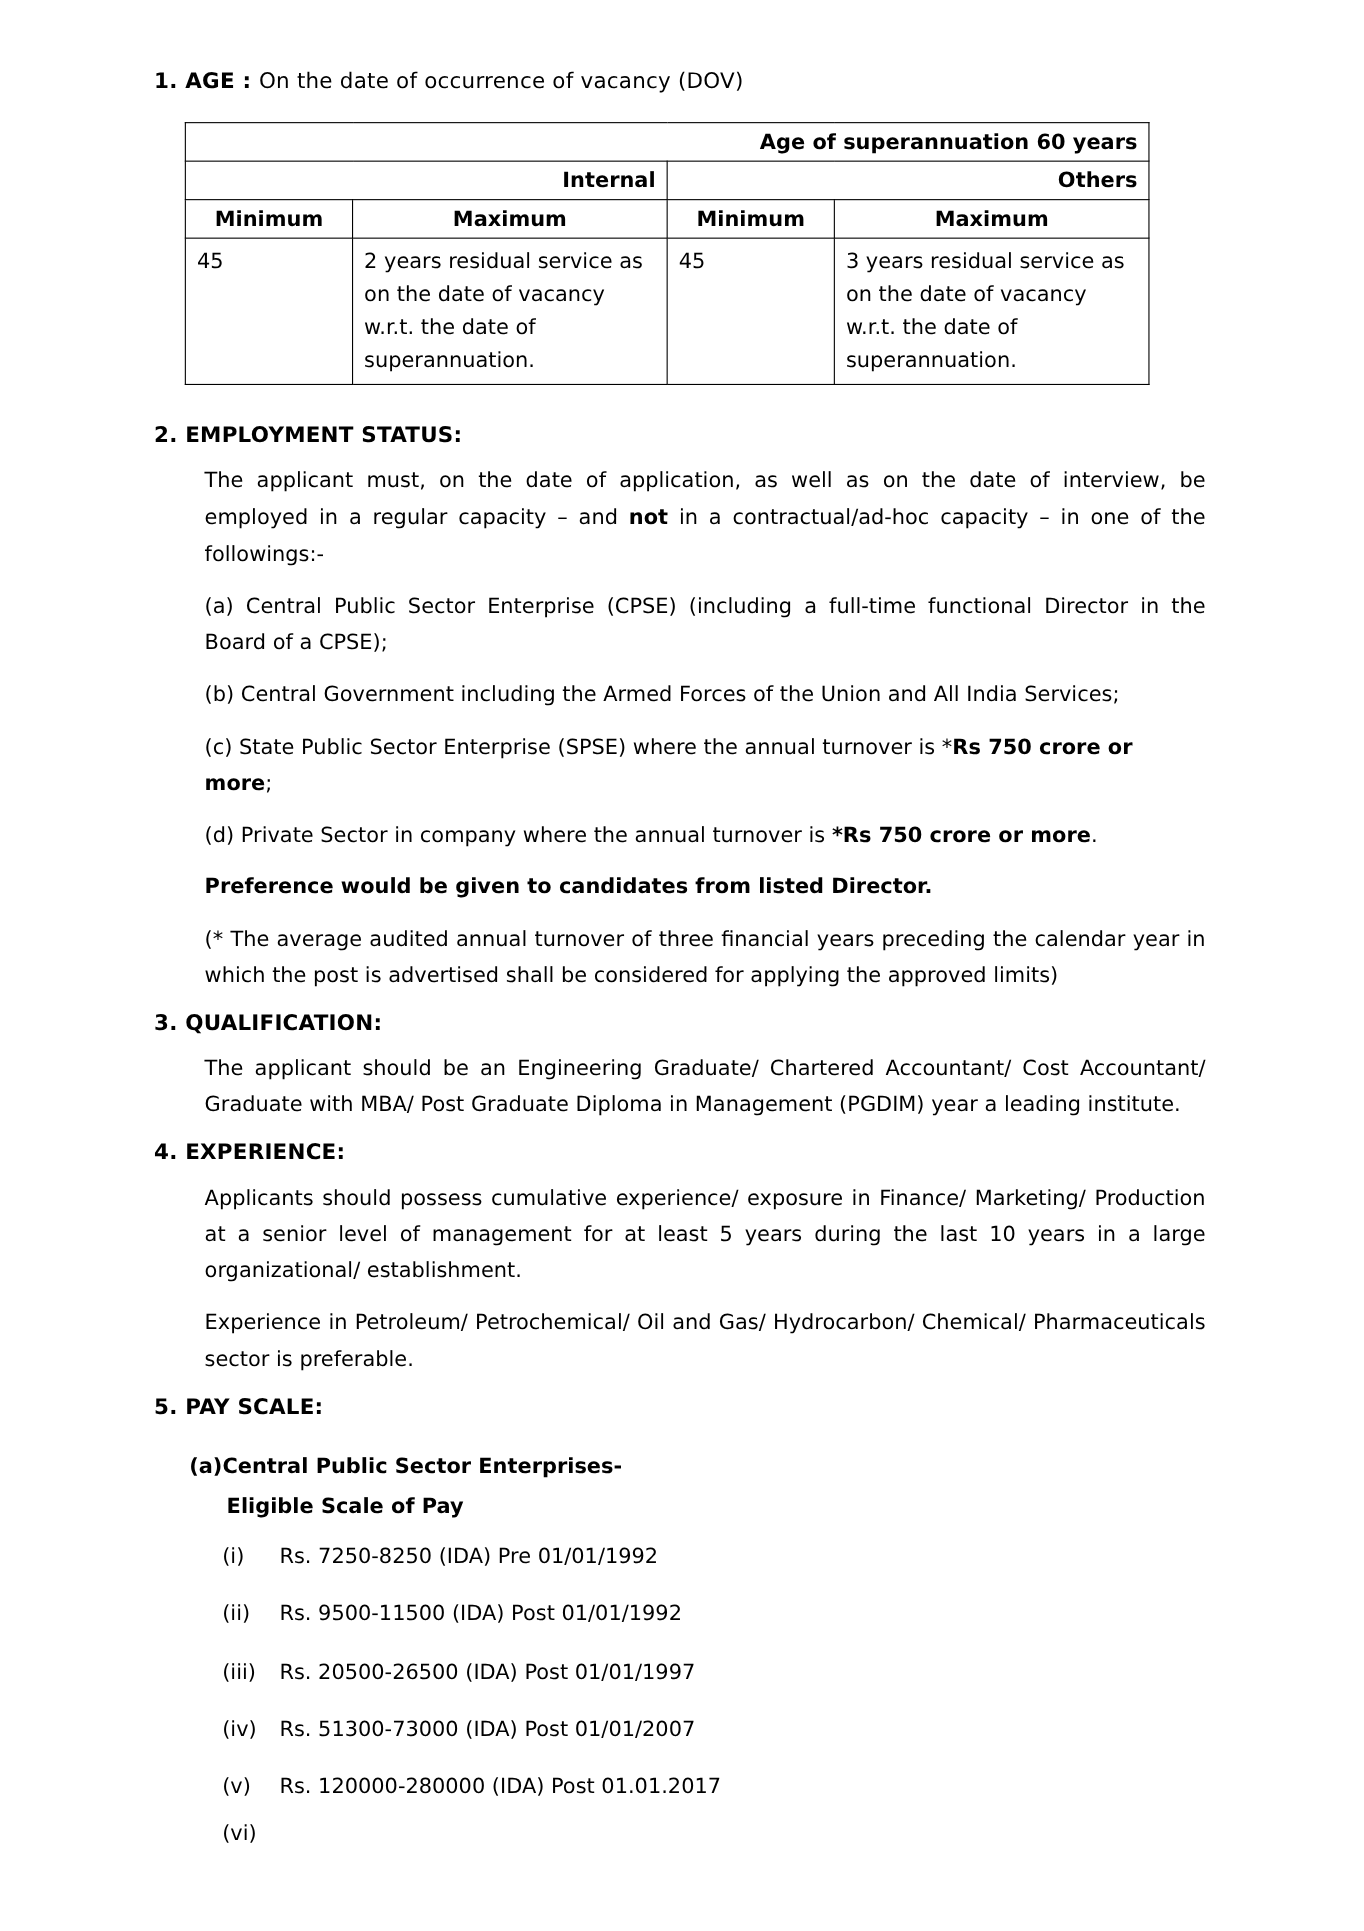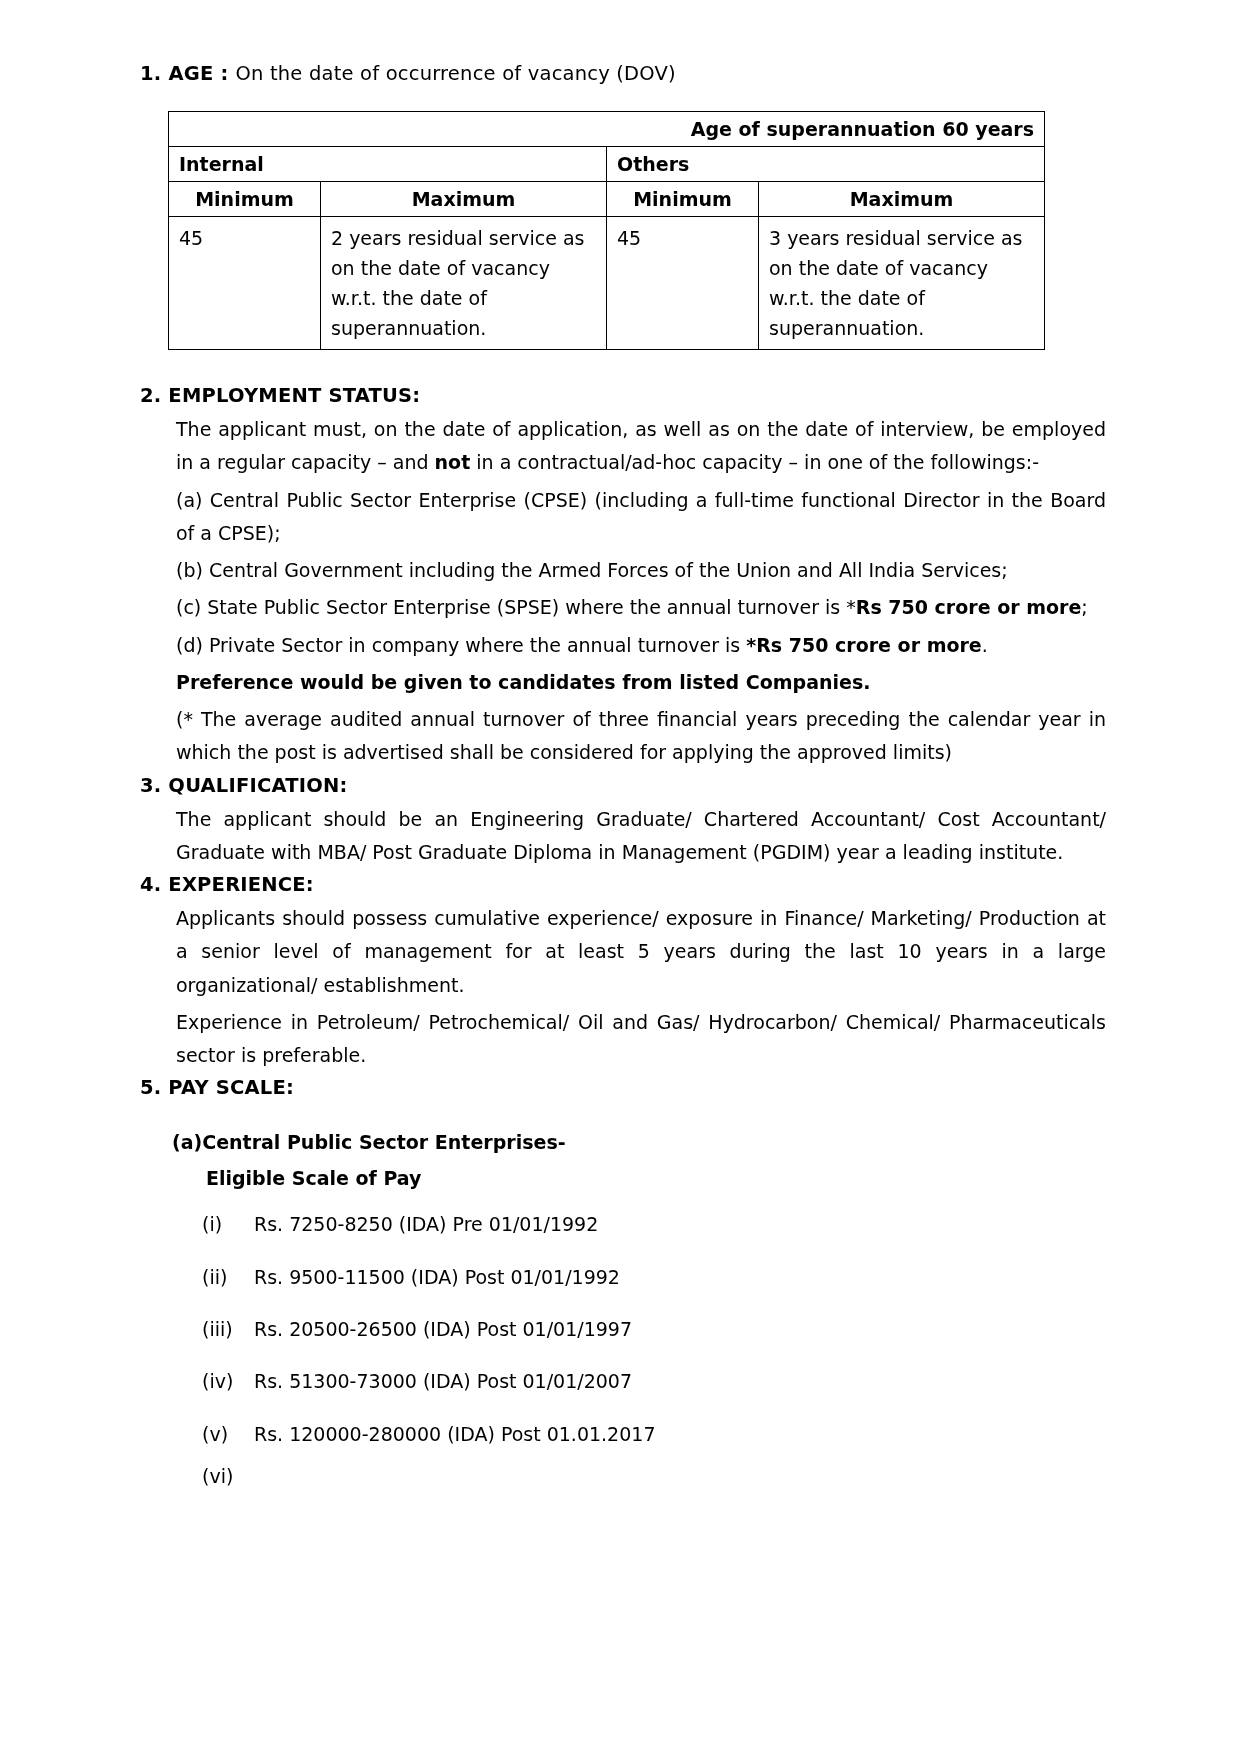--- a/index.html
+++ b/index.html
@@ -46,21 +46,21 @@
     font-size: 19px;
     vertical-align: top;
   }
   td.hdr-main {
     text-align: right;
     font-weight: bold;
     font-size: 19.5px;
     padding: 11px 10px 12px 10px;
   }
   td.hdr-grp {
-    text-align: left;
+    text-align: right;
     font-weight: bold;
     font-size: 19.5px;
     padding: 10px;
   }
   td.hdr-col {
     text-align: center;
     font-weight: bold;
     font-size: 19.5px;
     padding: 10px;
   }
@@ -75,21 +75,21 @@
     font-size: 19px;
     line-height: 1.58;
     padding: 8px 8px 10px 10px;
   }
   
   .body-block {
     margin-left: 32px;
     margin-right: 0px;
   }
   p.para {
-    margin: 4px;
+    margin: 14px;
     font-size: 19px;
     line-height: 1.75;
     text-align: justify;
     text-justify: inter-word;
   }
   p.para.nojust {
     text-align: left;
   }
   .b {
     font-weight: bold;
@@ -170,21 +170,21 @@
   <div class="spacer-34"></div>
 
   <div class="sec-head">2. EMPLOYMENT STATUS:</div>
 
   <div class="body-block">
     <p class="para"><span>The applicant must, on the date of application, as well as on the date of interview, be employed in a regular capacity – and </span><span class="b">not</span><span> in a contractual/ad-hoc capacity –  in one of the followings:-</span></p>
     <p class="para">(a) Central Public Sector Enterprise (CPSE) (including a full-time functional  Director in the Board of a CPSE);</p>
     <p class="para nojust">(b) Central Government including the Armed Forces of the Union and All India Services;</p>
     <p class="para nojust"><span>(c) State Public Sector Enterprise (SPSE) where the annual turnover is *</span><span class="b">Rs 750 crore or more</span><span>;</span></p>
     <p class="para"><span>(d) Private Sector in company where the annual turnover is </span><span class="b">*Rs 750 crore or more</span><span>.</span></p>
-    <p class="para nojust b">Preference would be given to candidates from listed Companies.</p>
+    <p class="para nojust b">Preference would be given to candidates from listed Director.</p>
     <p class="para">(* The average audited annual turnover of three financial years preceding the calendar year in which the post is advertised shall be considered for applying the approved limits)</p>
   </div>
 
   <div class="sec-head">3. QUALIFICATION:</div>
   <div class="body-block">
     <p class="para">The applicant should be an Engineering Graduate/ Chartered Accountant/ Cost Accountant/ Graduate with MBA/ Post Graduate Diploma in Management (PGDIM) year a leading institute.</p>
   </div>
 
   <div class="sec-head">4. EXPERIENCE:</div>
   <div class="body-block">

